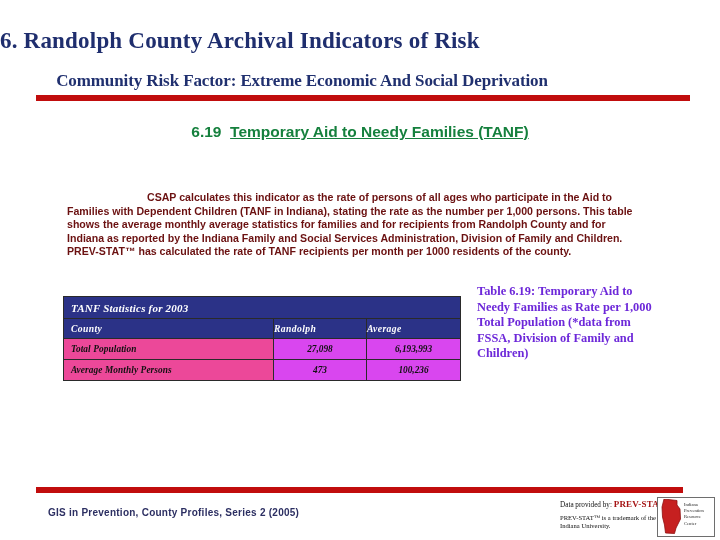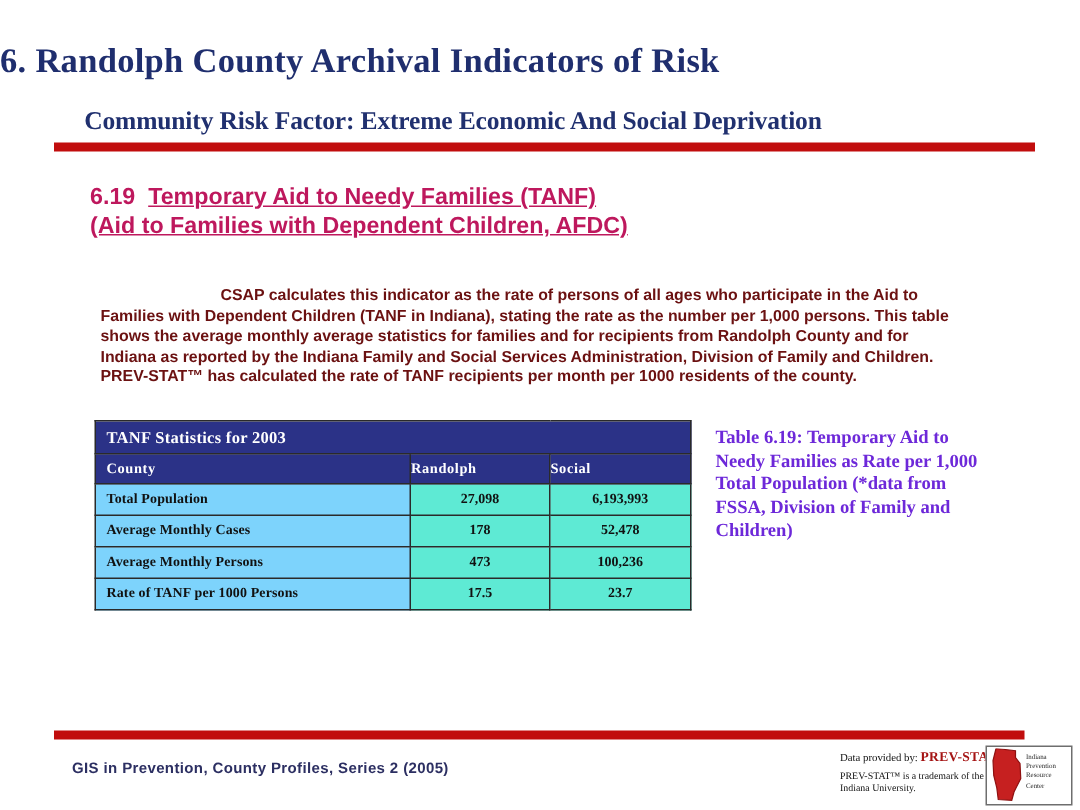--- a/index.html
+++ b/index.html
@@ -57,21 +57,22 @@
     width: 647px;
     height: 6px;
   }
 
   
   #section-heading {
     position: absolute;
     top: 122px;
     left: 60px;
     width: 600px;
-    color: #be185d;
+    text-align: center;
+    color: #15803d;
     font-family: "Liberation Sans", sans-serif;
     font-weight: bold;
     font-size: 15.5px;
     line-height: 19px;
   }
   #section-heading .num {
     text-decoration: none;
   }
   #section-heading .ul {
     text-decoration: underline;
@@ -90,25 +91,26 @@
     line-height: 13.6px;
     text-indent: 80px;
     text-align: left;
     margin-top: 15px;
   }
 
   
   #stats-table {
     position: absolute;
     left: 63px;
-    top: 280px;
+    top: 296px;
     width: 397px;
     border-collapse: collapse;
     font-family: "Liberation Serif", serif;
     table-layout: fixed;
+    font-style: italic;
   }
   #stats-table td, #stats-table th {
     border: 1px solid #2A2A2A;
     padding: 0;
   }
   .tbl-title-cell {
     background: #2B3287;
     color: #ffffff;
     font-weight: bold;
     font-size: 11px;
@@ -132,30 +134,30 @@
   }
   .tbl-head-cell.ctr { text-align: left; }
 
   .tbl-row-label {
     font-size: 9.3px;
     font-weight: bold;
     color: #111111;
     height: 20px;
     padding-left: 7px !important;
     text-align: left;
-    background: #7dd3fc;
+    background: #ec4899;
     letter-spacing: 0.1px;
   }
   .tbl-value {
     font-size: 9.3px;
     font-weight: bold;
     color: #111111;
     height: 20px;
     text-align: center;
-    background: #5eead4;
+    background: #d946ef;
   }
 
   
   #table-caption {
     position: absolute;
     left: 477px;
     top: 284px;
     width: 176px;
     color: #6d28d9;
     font-family: "Liberation Serif", serif;
@@ -227,59 +229,48 @@
 </style>
 </head>
 <body>
 
 <div id="slide-title">6.  Randolph County Archival Indicators of Risk</div>
 <div id="slide-subtitle">Community Risk Factor:  Extreme Economic And Social Deprivation</div>
 <div class="rule" id="rule-top"></div>
 
 <div id="section-heading">
   <span class="num">6.19</span><span>&nbsp;&nbsp;</span><span class="ul">Temporary Aid to Needy Families (TANF) </span><br>
-  <span class="ul">(Aid to Families with Dependent Children, AFDC)</span>
 </div>
 
 <div id="body-paragraph">CSAP calculates this indicator as the rate of persons of all ages who participate in the Aid to Families with Dependent Children (TANF in Indiana), stating the rate as the number per 1,000 persons. This table shows the average monthly average statistics for families and for recipients from Randolph County and for Indiana as reported by the Indiana Family and Social Services Administration, Division of Family and Children.  PREV-STAT™ has calculated the rate of TANF recipients per month per 1000 residents of the county.</div>
 
 <table id="stats-table">
   <colgroup>
     <col style="width:210px">
     <col style="width:93px">
     <col style="width:94px">
   </colgroup>
   <tbody>
     <tr>
       <td class="tbl-title-cell" colspan="3">TANF Statistics for 2003</td>
     </tr>
     <tr>
       <td class="tbl-head-cell lbl">County</td>
       <td class="tbl-head-cell ctr">Randolph</td>
-      <td class="tbl-head-cell ctr">Social</td>
+      <td class="tbl-head-cell ctr">Average</td>
     </tr>
     <tr>
       <td class="tbl-row-label">Total Population</td>
       <td class="tbl-value">27,098</td>
       <td class="tbl-value">6,193,993</td>
     </tr>
     <tr>
-      <td class="tbl-row-label">Average Monthly Cases</td>
-      <td class="tbl-value">178</td>
-      <td class="tbl-value">52,478</td>
-    </tr>
-    <tr>
       <td class="tbl-row-label">Average Monthly Persons</td>
       <td class="tbl-value">473</td>
       <td class="tbl-value">100,236</td>
-    </tr>
-    <tr>
-      <td class="tbl-row-label">Rate of TANF per 1000 Persons</td>
-      <td class="tbl-value">17.5</td>
-      <td class="tbl-value">23.7</td>
     </tr>
   </tbody>
 </table>
 
 <div id="table-caption">Table 6.19: Temporary Aid to Needy Families as Rate per 1,000 Total Population (*data from FSSA, Division of Family and Children)</div>
 
 <div class="rule" id="rule-bottom"></div>
 
 <div id="footer-left">GIS in Prevention, County Profiles, Series 2 (2005)</div>
 

